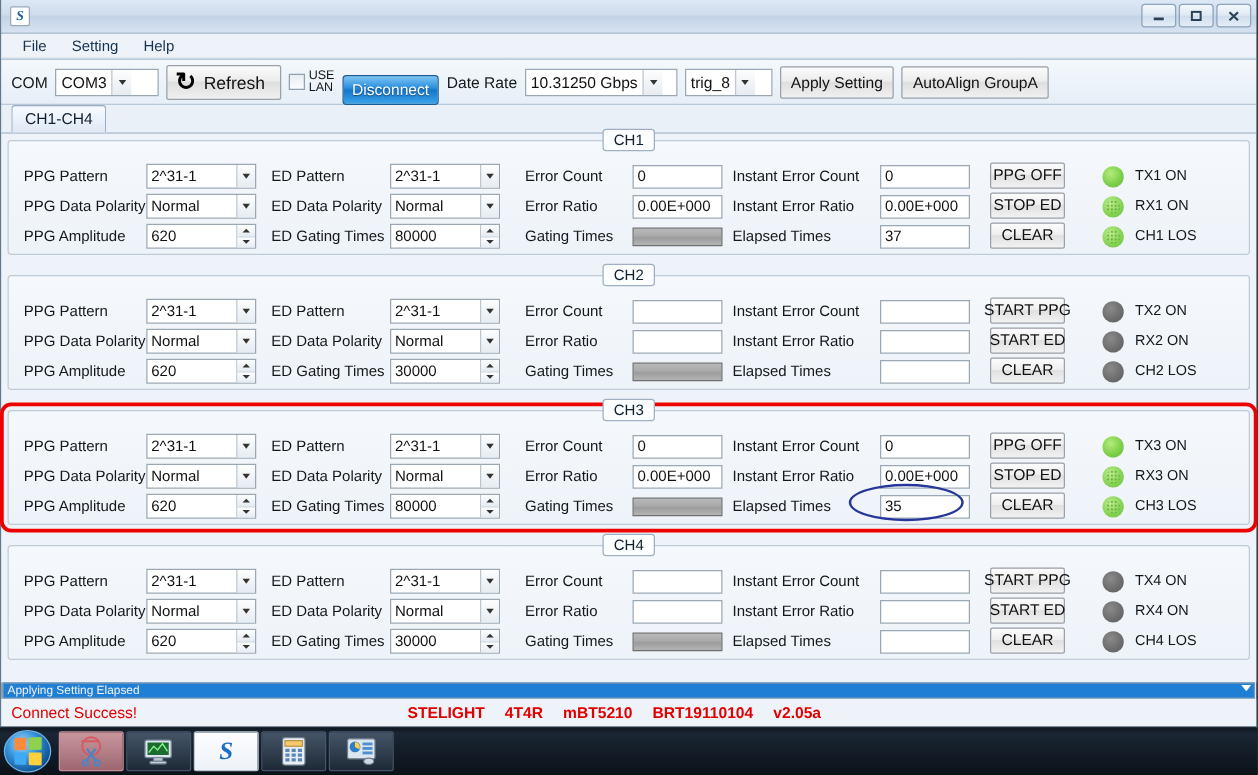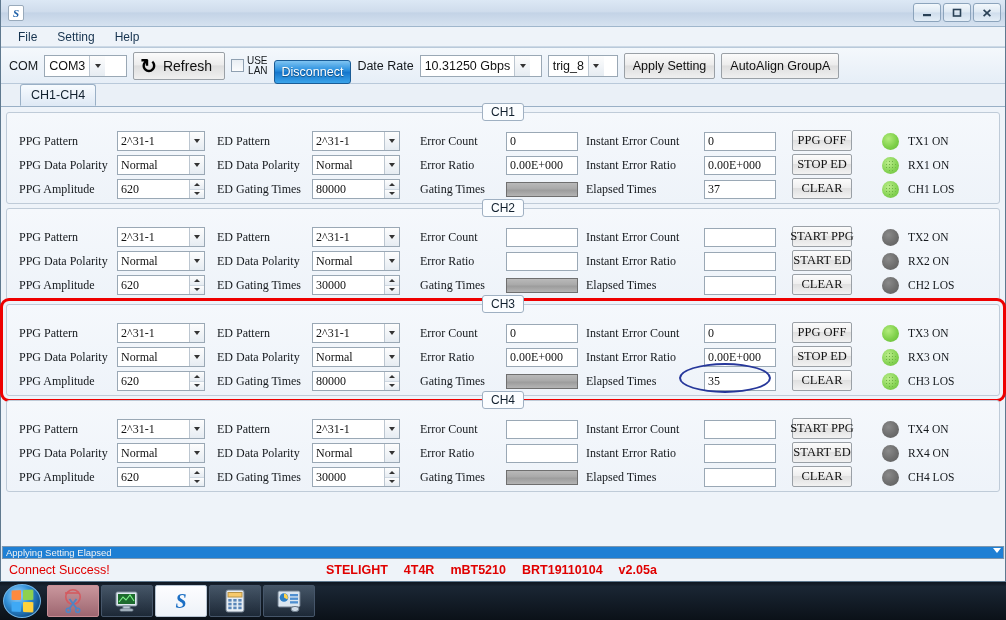--- a/index.html
+++ b/index.html
@@ -89,21 +89,20 @@
   
   .toolbar {
     height: 37px;
     background: linear-gradient(to bottom, #f4f8fc 0%, #e6eef7 100%);
     border: 1px solid #b9c9da;
     border-left: none; border-right: none;
     display: flex;
     align-items: center;
     padding: 4px 8px;
     gap: 6px;
-    text-align: right;
   }
   .tb-label { font-size: 12.5px; color: #14181c; white-space: nowrap; }
 
   .combo {
     display: inline-flex;
     align-items: stretch;
     background: #fff;
     border: 1px solid #9aa8b5;
     height: 22px;
     font-size: 12.5px;
@@ -183,37 +182,37 @@
   }
   .tab {
     height: 22px;
     background: linear-gradient(to bottom, #f7fbff 0%, #dfe9f5 100%);
     border: 1px solid #9ab0c6;
     border-bottom: 1px solid #dfe9f5;
     border-radius: 3px 3px 0 0;
     padding: 0 10px;
     font-size: 12.5px;
     color: #11202e;
-    display: flex; align-items: center; margin-left: 11px;
+    display: flex; align-items: center;
   }
 
   
   .body {
     flex: 1;
     background: #eef3f9;
     padding: 5px 5px 0 5px;
     position: relative;
   }
 
   .panel-slot { position: relative; }
 
   .panel {
     position: relative;
     height: 92px;
-    margin-bottom: 4px;
+    margin-bottom: 16px;
     border: 1px solid #bfcbd8;
     border-radius: 3px;
     background: linear-gradient(to bottom, #f5f8fc 0%, #eef3f9 100%);
   }
   .panel .legend {
     position: absolute;
     left: 50%;
     transform: translateX(-50%);
     top: -10px;
     background: #fbfdff;
@@ -233,21 +232,20 @@
     left: 0; right: 0; top: 18px;
     padding: 0 12px;
     display: flex;
     flex-direction: column;
     gap: 4px;
   }
   .row {
     display: flex;
     align-items: center;
     height: 20px;
-    font-family: Liberation Serif, serif;
   }
   .lab {
     font-size: 12px;
     color: #14181c;
     white-space: nowrap;
   }
 
   
   .c1 { width: 98px; }              
   .f1 { width: 88px; }              

